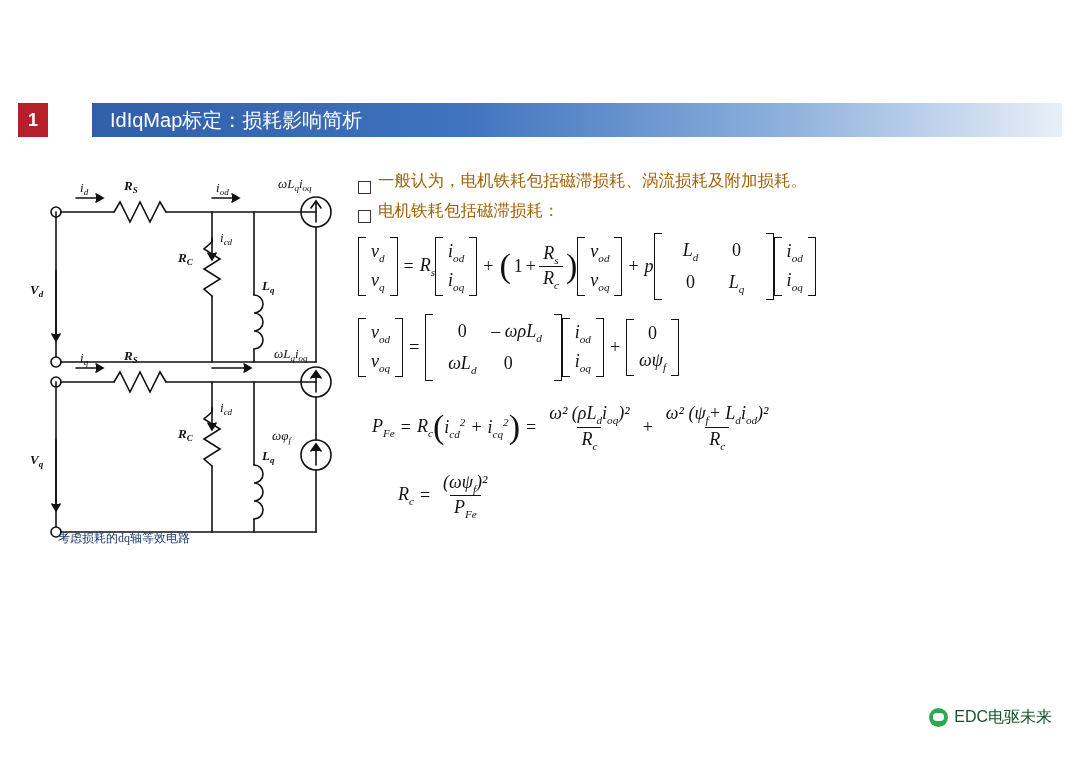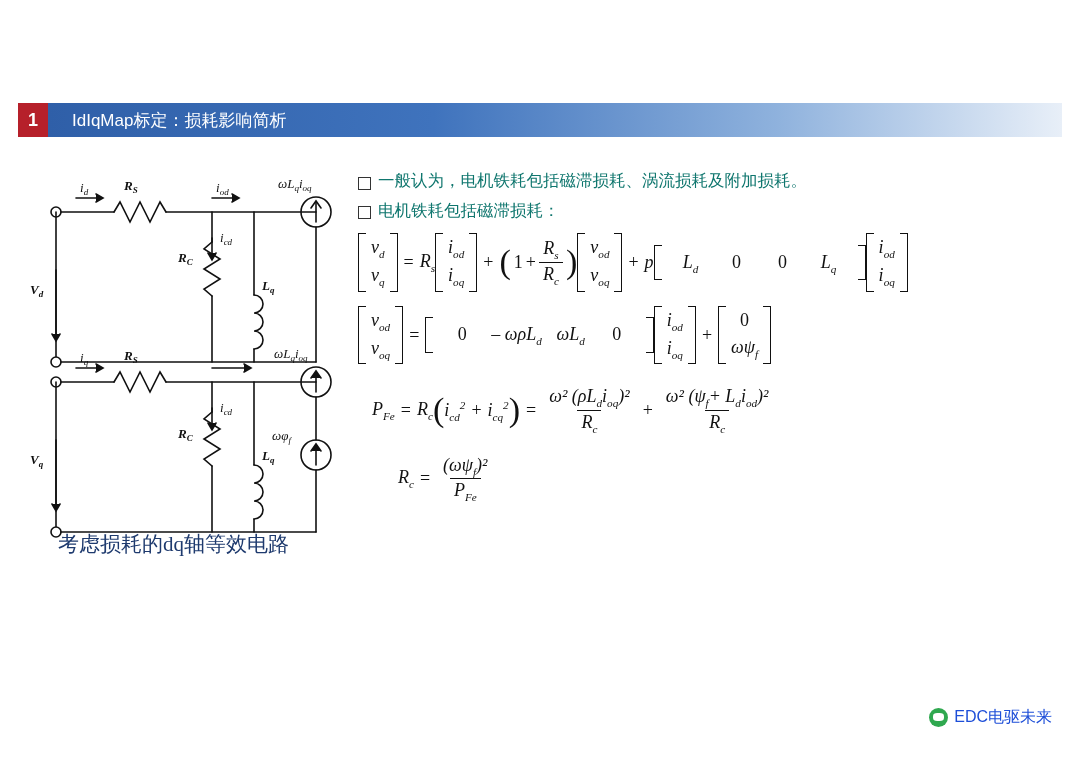--- a/index.html
+++ b/index.html
@@ -52,57 +52,58 @@
     font-weight: bold;
     color: #1a1a1a;
     white-space: nowrap;
     flex: 0 0 auto;
   }
   .subtitle-bar {
     flex: 1 1 auto;
     background: linear-gradient(to right, #2f5fa8 0%, #3f73bd 38%, #8fb2dd 72%, #e8eff8 100%);
     display: flex;
     align-items: center;
-    padding-left: 24px;
+    padding-left: 18px;
     color: #ffffff;
     font-family: "Liberation Sans", sans-serif;
-    font-size: 17px;
+    font-size: 20px;
     white-space: nowrap;
+    margin-left: 44px;
   }
 
   
   .circuit-area {
     position: absolute;
     left: 16px;
     top: 150px;
     width: 330px;
     height: 420px;
   }
   .caption {
     position: absolute;
     left: 58px;
     top: 530px;
     font-family: "Liberation Serif", serif;
-    font-size: 21px;
+    font-size: 12px;
     color: #1e3a6e;
     white-space: nowrap;
   }
 
   
   .right-col {
     position: absolute;
     left: 358px;
     top: 168px;
     width: 700px;
   }
   .bullet {
     display: flex;
-    align-items: center;
+    align-items: flex-end;
     font-size: 16.5px;
-    color: #0f766e;
+    color: #a16207;
     line-height: 1.55;
     margin-bottom: 4px;
     font-family: "Liberation Serif", serif;
   }
   .bullet .box {
     display: inline-block;
     width: 11px;
     height: 11px;
     border: 1.4px solid #333;
     margin-right: 7px;
@@ -156,37 +157,37 @@
   .eqrow {
     display: flex;
     align-items: center;
     font-size: 18px;
     margin-bottom: 14px;
     white-space: nowrap;
   }
   .eqrow .op { margin: 0 6px; }
   .mat2 {
     display: inline-flex;
-    flex-direction: row;
+    flex-direction: column;
     padding: 2px 6px;
     line-height: 1.7;
   }
   .mat2 .row2 { display: flex; }
   .mat2 .cell { min-width: 34px; text-align: center; padding: 0 6px; }
 
   
   .brand {
     position: absolute;
     right: 28px;
     bottom: 36px;
     display: flex;
     align-items: center;
     font-family: "Liberation Sans", sans-serif;
     font-size: 16px;
-    color: #1d4ed8;
+    color: #14532d;
   }
   .brand .logo {
     width: 19px;
     height: 19px;
     border-radius: 50%;
     background: #2fa84f;
     margin-right: 6px;
     position: relative;
     flex: 0 0 auto;
   }

